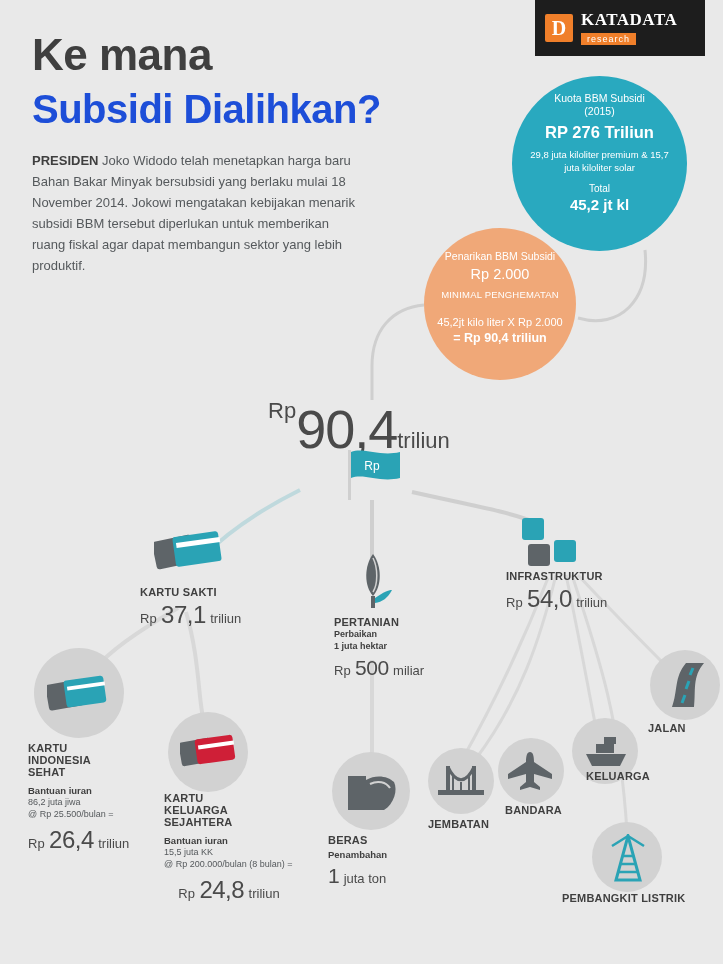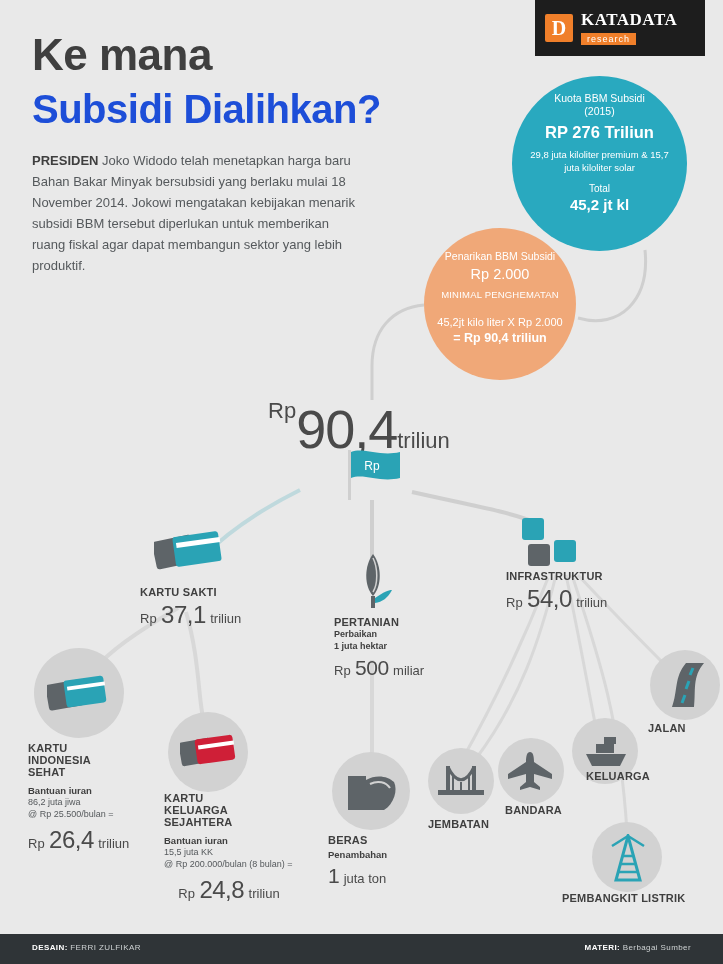--- a/index.html
+++ b/index.html
@@ -333,22 +333,14 @@
     <svg width="44" height="48" viewBox="0 0 44 48">
       <path d="M22,2 L34,46 L10,46 Z" fill="none" stroke="#2aa3b5" stroke-width="3"></path>
       <path d="M14,30 L30,30 M12,38 L32,38 M16,22 L28,22" stroke="#2aa3b5" stroke-width="2.5"></path>
       <path d="M22,2 L6,12 M22,2 L38,12" stroke="#2aa3b5" stroke-width="2.5"></path>
     </svg>
   </div>
   <div class="lbl" style="left:562px;top:892px;">
     <div class="cap">PEMBANGKIT LISTRIK</div>
   </div>
 
-  <div class="footer">
-    <div class="l">
-      <b>DESAIN:</b><span> FERRI ZULFIKAR</span>
-    </div>
-    <div class="r">
-      <b>MATERI:</b><span> Berbagai Sumber</span>
-    </div>
-  </div>
 
 </div>
 
 </body></html>

